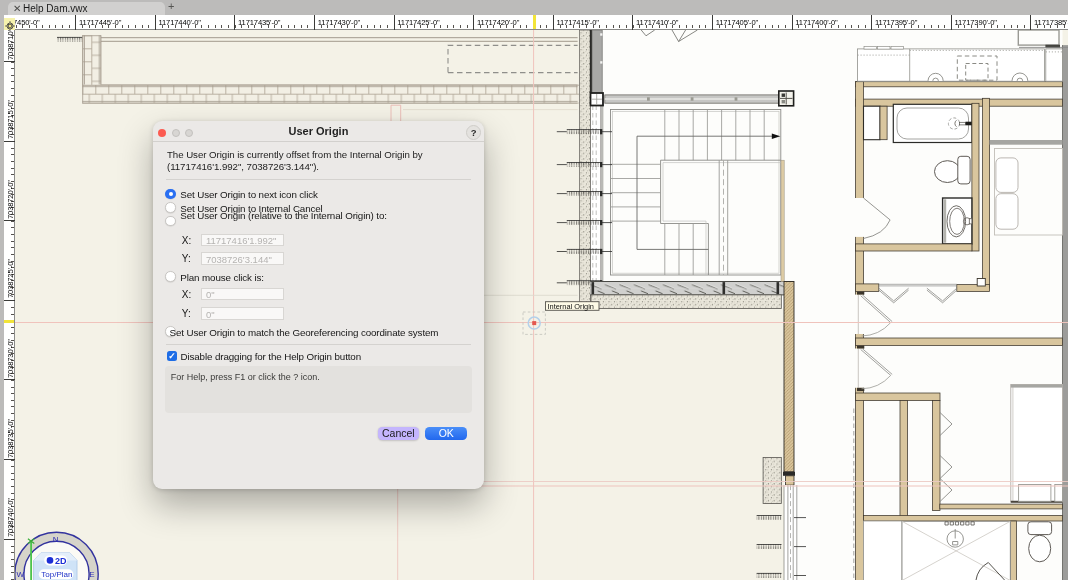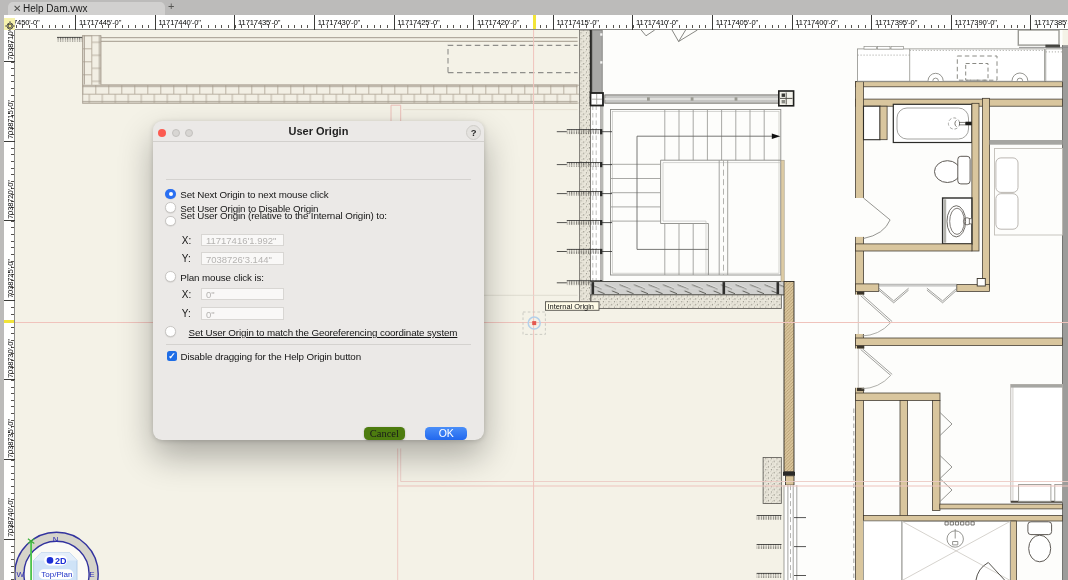--- a/index.html
+++ b/index.html
@@ -24,21 +24,21 @@
     background-image:repeating-linear-gradient(180deg,#55524e 0 1px,transparent 1px 6.633px);
     background-size:3.2px 100%;background-position:100% 5px;background-repeat:no-repeat;}
   .vmaj{position:absolute;left:0;height:1px;width:11.5px;background:#3a3a38;}
   .vlab{position:absolute;left:2px;font-size:7.6px;color:#000;white-space:nowrap;letter-spacing:-0.15px;
         transform-origin:0 0;transform:rotate(-90deg);}
   #vyellow{position:absolute;left:0;top:290px;width:10.5px;height:3.6px;background:#f2e438;}
   #corner{position:absolute;left:3.5px;top:17.5px;width:11.5px;height:12px;background:#f6f2ad;z-index:5;}
   #leftedge{position:absolute;left:0;top:15px;width:3.5px;height:565px;background:#bcbbba;}
   #canvas{position:absolute;left:15px;top:29.5px;width:1053px;height:550.5px;background:#f4f2e7;}
   
-  #dlg{position:absolute;left:152.6px;top:121.4px;width:331.7px;height:319px;background:#ebe9e7;
+  #dlg{position:absolute;left:152.6px;top:121.4px;width:331.7px;height:368px;background:#ebe9e7;
        border-radius:9px;box-shadow:0 16px 34px rgba(0,0,0,.30),0 1px 5px rgba(0,0,0,.16);}
   #dlgtitle{position:absolute;left:0;top:0;width:100%;height:20px;border-bottom:1px solid #d2d0cd;}
   .tl{position:absolute;top:7.5px;width:8px;height:8px;border-radius:50%;}
   #dlgtitle .name{position:absolute;left:0;right:0;top:3.5px;text-align:center;font-size:11px;
        font-weight:bold;color:#1f1f1f;}
   #help{position:absolute;left:466.2px;top:124.6px;width:13px;height:13px;border-radius:50%;
        background:#e4e2df;border:0.5px solid #cfcdc9;color:#2b2b2b;font-size:9.5px;font-weight:bold;
        text-align:center;line-height:13px;}
   .dtext{position:absolute;font-size:9.7px;color:#1c1c1c;letter-spacing:-0.05px;}
   .sep{position:absolute;left:13.5px;width:304.5px;height:1px;background:#d4d2cf;}
@@ -51,22 +51,22 @@
   .field{position:absolute;width:83px;height:12.5px;background:#f9f8f7;border:0.5px solid #d8d6d3;
        box-sizing:border-box;font-size:9.5px;color:#b5b3b1;padding:0.5px 0 0 4px;}
   .flab{position:absolute;font-size:10px;color:#161616;}
   #chk{position:absolute;left:14.2px;top:229.5px;width:10.5px;height:10.5px;border-radius:2.5px;
        background:#1e6de6;color:#fff;font-size:9px;text-align:center;line-height:11px;font-weight:bold;}
   #helpbox{position:absolute;left:12.7px;top:244.8px;width:306.3px;height:46.8px;background:#e3e1de;
        border-radius:4px;}
   #helpbox span{position:absolute;left:5.5px;top:5.5px;font-size:9px;color:#3a3a38;}
   .btn{position:absolute;top:305.3px;height:13.8px;border-radius:4.5px;font-size:10.5px;
        text-align:center;line-height:13.8px;}
-  #bcancel{left:211px;width:41.5px;background:#4d7c0f;color:#1a1a1a;
-       box-shadow:0 0.5px 2px rgba(0,0,0,.25);font-family:Liberation Serif, serif;}
+  #bcancel{left:225px;width:41.5px;background:#c4b5fd;color:#1a1a1a;
+       box-shadow:0 0.5px 2px rgba(0,0,0,.25);}
   #bok{left:272.9px;width:41.5px;background:linear-gradient(#4a8ef8,#2268ee);color:#fff;}
 </style>
 </head>
 <body>
 <div id="canvas"></div>
 <svg id="plan" style="position:absolute;left:15px;top:29.5px;" width="1053" height="550.5" viewBox="15 29.5 1053 550.5" xmlns="http://www.w3.org/2000/svg">
 <defs>
 <pattern id="brickH" width="13" height="19" patternUnits="userSpaceOnUse" x="82.3" y="84.2">
   <rect width="13" height="19" fill="#f2efe4"></rect>
   <path d="M0 0.5H13 M0 9.5H13 M0 18.5H13" stroke="#b3aa9b" stroke-width="0.9"></path>
@@ -368,38 +368,42 @@
     <rect x="4.5" y="4.5" width="3" height="3" fill="#f2e87e" stroke="#44423e" stroke-width="0.7"></rect>
   </svg>
 </div>
 <div id="dlg">
   <div id="dlgtitle">
     <div class="tl" style="left:5.4px;background:#fc5b51;"></div>
     <div class="tl" style="left:19px;background:#d8d6d3;border:0.5px solid #c3c1be;box-sizing:border-box;"></div>
     <div class="tl" style="left:32.4px;background:#d8d6d3;border:0.5px solid #c3c1be;box-sizing:border-box;"></div>
     <div class="name">User Origin</div>
   </div>
+  <div class="dtext" style="left:14.4px;top:27.6px;line-height:12.4px;">The User Origin is currently offset from the Internal Origin by<br>(11717416'1.992", 7038726'3.144").</div>
   <div class="sep" style="top:57.6px;"></div>
   <div class="radio sel" style="left:12.9px;top:67.6px;"></div>
-  <div class="rlab" style="left:27.7px;top:68.1px;">Set Next Origin to next mouse click</div>
+  <div class="rlab" style="left:27.7px;top:68.1px;">Set User Origin to next icon click</div>
   <div class="radio" style="left:12.9px;top:81.1px;"></div>
-  <div class="rlab" style="left:27.7px;top:81.6px;">Set User Origin to Disable Origin</div>
+  <div class="rlab" style="left:27.7px;top:81.6px;">Set User Origin to Internal Cancel</div>
   <div class="radio" style="left:12.9px;top:94.6px;"></div>
   <div class="rlab" style="left:27.7px;top:89px;">Set User Origin (relative to the Internal Origin) to:</div>
   <div class="flab" style="left:29.2px;top:113.2px;">X:</div>
   <div class="field" style="left:48.3px;top:112.2px;">11717416'1.992"</div>
   <div class="flab" style="left:29.2px;top:131.7px;">Y:</div>
   <div class="field" style="left:48.3px;top:130.7px;">7038726'3.144"</div>
   <div class="radio" style="left:12.9px;top:150px;"></div>
   <div class="rlab" style="left:27.7px;top:150.5px;">Plan mouse click is:</div>
   <div class="flab" style="left:29.2px;top:167.4px;">X:</div>
   <div class="field" style="left:48.3px;top:166.4px;">0"</div>
   <div class="flab" style="left:29.2px;top:187.1px;">Y:</div>
   <div class="field" style="left:48.3px;top:186.1px;">0"</div>
   <div class="radio" style="left:12.9px;top:205.1px;"></div>
-  <div class="rlab" style="left:36px;top:205.6px;text-decoration:underline;">Set User Origin to match the Georeferencing coordinate system</div>
+  <div class="rlab" style="left:17px;top:205.6px;">Set User Origin to match the Georeferencing coordinate system</div>
   <div class="sep" style="top:223.1px;"></div>
   <div id="chk">✓</div>
   <div class="rlab" style="left:27.9px;top:230px;">Disable dragging for the Help Origin button</div>
+  <div id="helpbox">
+      <span>For Help, press F1 or click the ? icon.</span>
+    </div>
   <div class="btn" id="bcancel">Cancel</div>
   <div class="btn" id="bok">OK</div>
 </div>
 <div id="help">?</div>
 
 </body></html>

